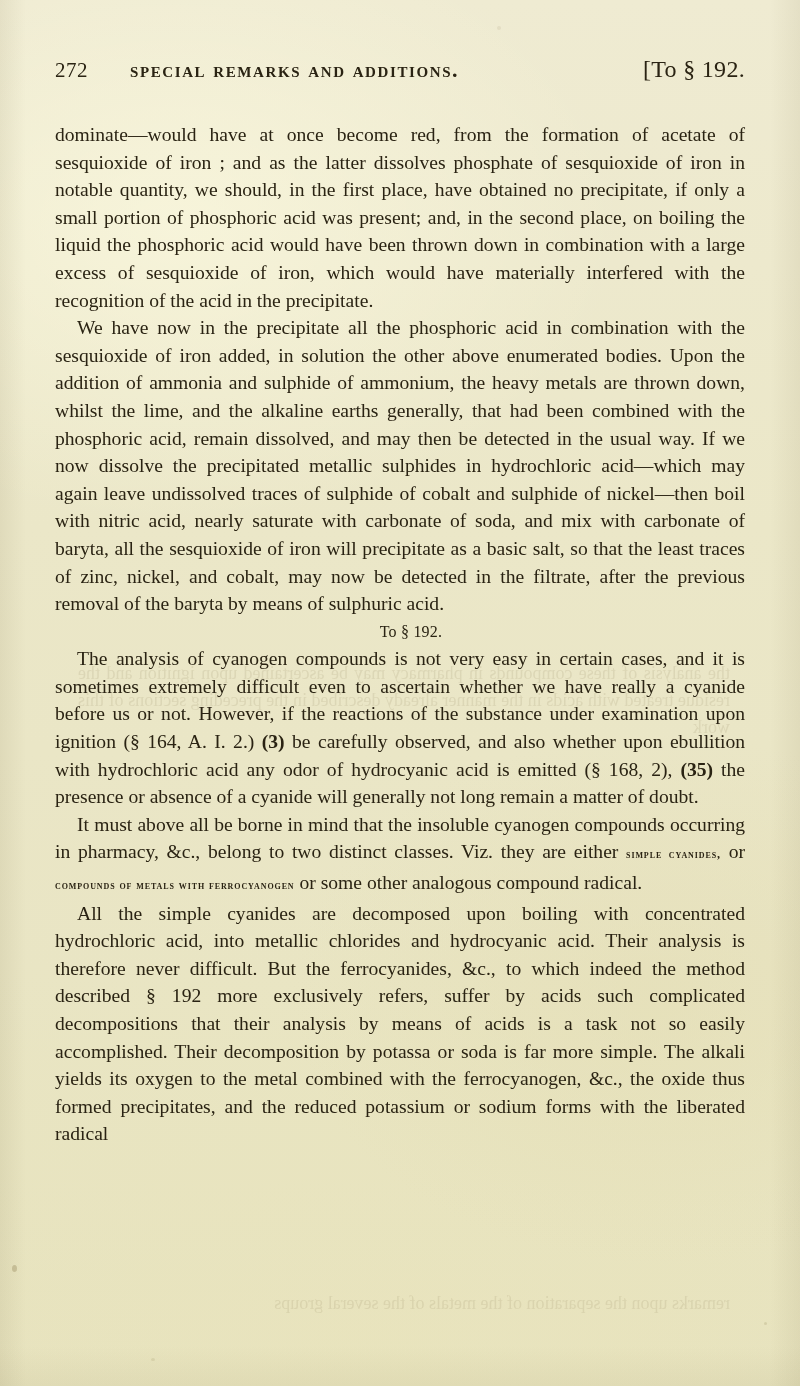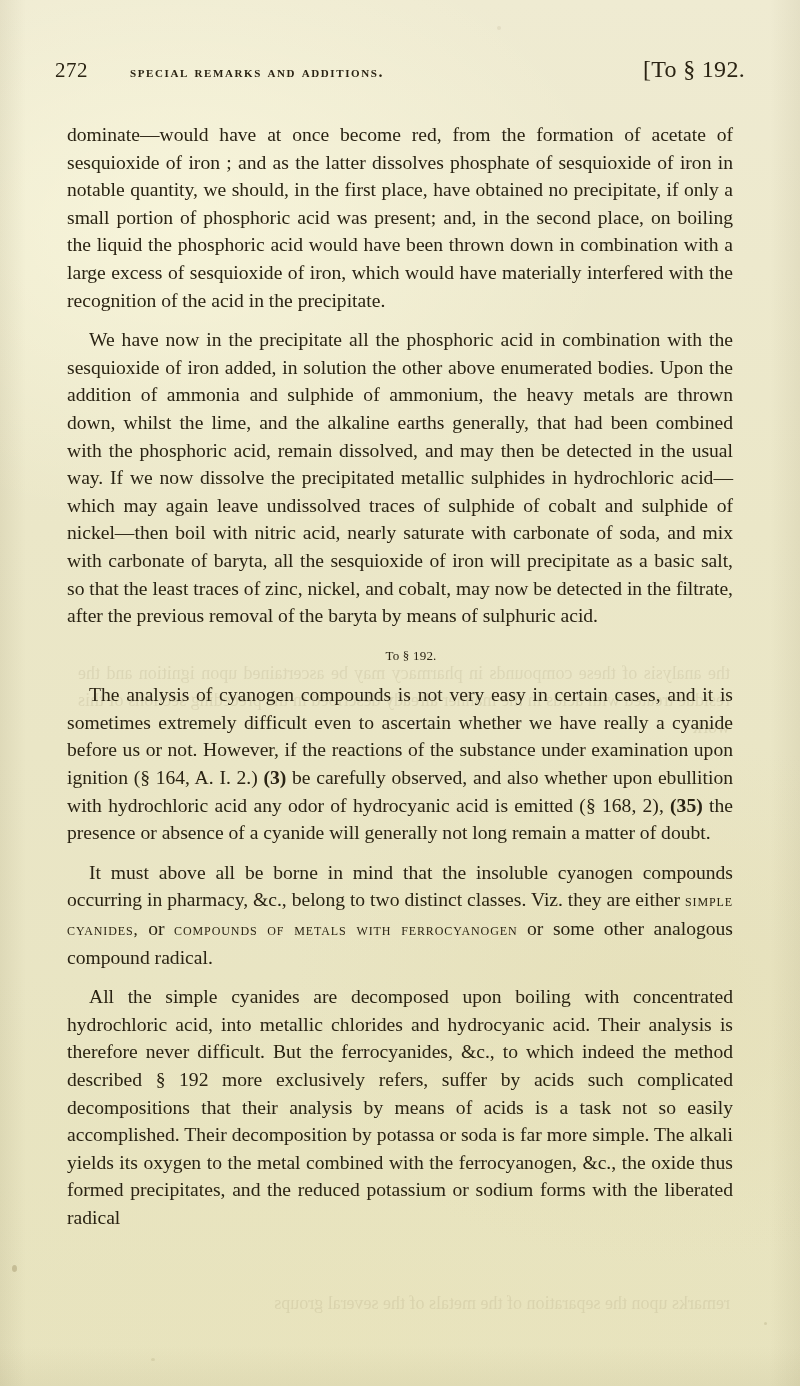--- a/index.html
+++ b/index.html
@@ -52,21 +52,21 @@
     justify-content: flex-end;
     padding-top: 56px;
     padding-bottom: 6px;
     white-space: nowrap;
   }
   .folio {
     font-size: 21px;
     letter-spacing: 0.5px;
   }
   .head-title {
-    font-size: 16px;
+    font-size: 22px;
     font-variant: small-caps;
     text-transform: lowercase;
     letter-spacing: 1.6px;
     font-weight: 600;
     margin-left: 42px;
   }
   .head-ref {
     font-size: 24px;
     letter-spacing: 0.3px;
     margin-left: auto;
@@ -75,41 +75,41 @@
   
   .body-text {
     margin-top: 32px;
     font-size: 19.6px;
     line-height: 27.6px;
     text-align: justify;
     text-justify: inter-word;
     hyphens: manual;
   }
   .body-text p {
-    margin: 12px;
+    margin: 0;
     text-indent: 22px;
   }
   .body-text p.no-indent {
     text-indent: 0;
   }
 
   .section-head {
     text-align: center;
-    font-size: 13px;
+    font-size: 16px;
     margin: 30px 0 6px 0;
     text-indent: 0;
     letter-spacing: 0.2px;
   }
 
   .smallcaps {
     font-variant: small-caps;
     text-transform: lowercase;
     letter-spacing: 0.9px;
-    font-weight: 400;
-    font-size: 17px;
+    font-weight: 700;
+    font-size: 12px;
   }
   .refmark {
     font-weight: bold;
   }
 
   
   .ghost {
     position: absolute;
     left: 78px;
     right: 70px;

